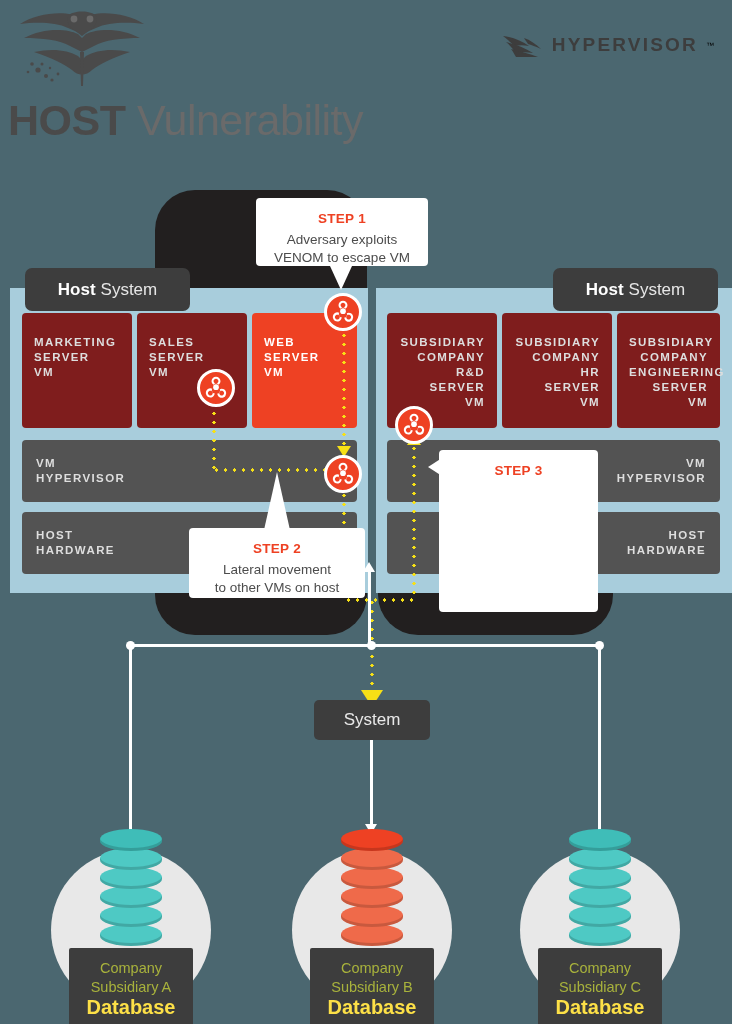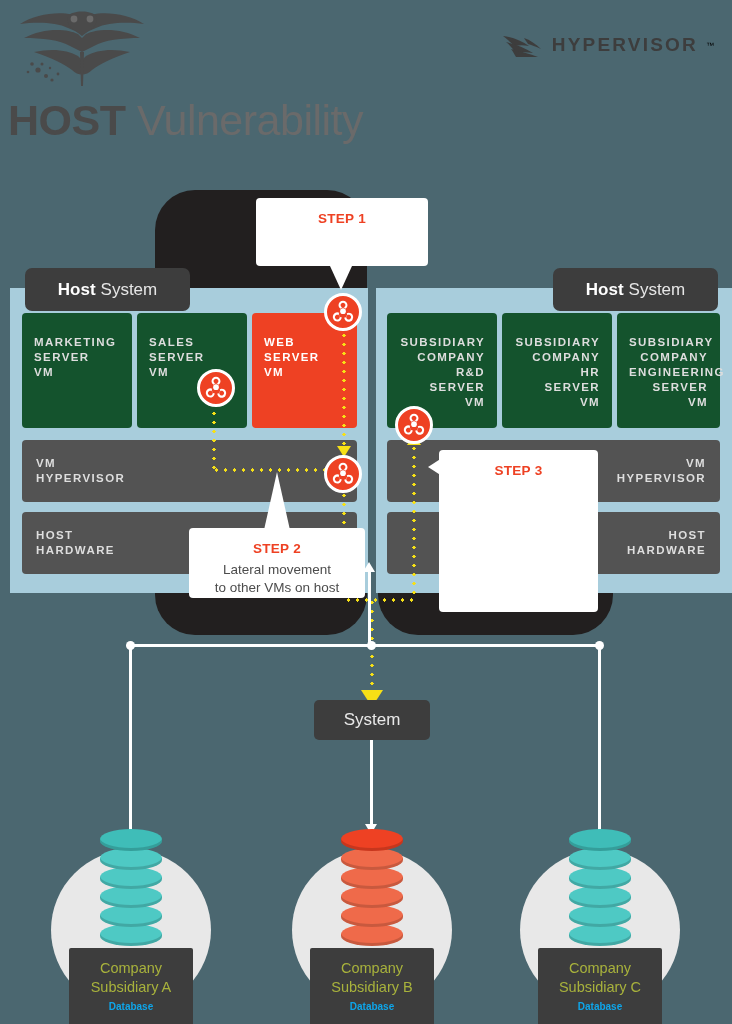--- a/index.html
+++ b/index.html
@@ -32,21 +32,21 @@
   #host-right{left:376px;top:288px;width:356px;height:305px;}
 
   .host-tag{position:absolute;background:#3d3d3d;border-radius:7px;height:43px;
     display:flex;align-items:center;justify-content:center;color:#ffffff;font-size:17px;}
   #tag-left{left:25px;top:268px;width:165px;}
   #tag-right{left:553px;top:268px;width:165px;}
   .host-tag .hb{font-weight:bold;}
   .host-tag .hs{font-weight:300;color:#e6e6e6;margin-left:5px;}
 
   
-  .vm{position:absolute;background:#14532d;border-radius:4px;color:#dedede;
+  .vm{position:absolute;background:#7f1d1d;border-radius:4px;color:#dedede;
       font-size:11.5px;line-height:15px;letter-spacing:1.4px;font-weight:bold;
       padding:22px 12px 8px 12px;box-sizing:border-box;}
   .vm.right{text-align:right;}
   .vm.redvm{background:#ee4123;color:#ffffff;}
 
   
   .row{position:absolute;background:#535353;border-radius:4px;color:#dedede;
        font-size:11.5px;line-height:15px;letter-spacing:1.4px;font-weight:bold;
        display:flex;align-items:center;padding:0 14px;box-sizing:border-box;}
   .row.right{justify-content:flex-end;text-align:right;}
@@ -87,21 +87,21 @@
   .dbhalo{position:absolute;left:20px;top:22px;width:160px;height:160px;border-radius:50%;background:#e8e8e8;}
   .dbcyl{position:absolute;left:69px;top:0px;width:62px;height:128px;}
   .dbcyl .seg{position:absolute;left:0;width:62px;height:22px;border-radius:50%/10px;}
   .dbcyl.teal .seg{background:#4ec9c4;box-shadow:inset 0 -3px 0 rgba(0,0,0,.16);}
   .dbcyl.red  .seg{background:#ef6a4a;box-shadow:inset 0 -3px 0 rgba(0,0,0,.16);}
   .dbcyl.teal .seg.top{background:#3fbdb8;}
   .dbcyl.red  .seg.top{background:#ee4123;}
   .dblabel{position:absolute;left:18px;top:120px;width:124px;background:#3d3d3d;
     text-align:center;padding:11px 6px;box-sizing:border-box;border-radius:2px;}
   .dblabel .co{display:block;color:#a8b23c;font-size:14.5px;line-height:19px;}
-  .dblabel .dbw{display:block;color:#0ea5e9;font-size:10px;font-weight:bold;line-height:20px;}
+  .dblabel .dbw{display:block;color:#fde047;font-size:20px;font-weight:bold;line-height:20px;}
 </style>
 </head>
 <body>
 
 <div id="stage">
 
   <div class="logo-mark">
     <svg viewBox="0 0 148 80" width="148" height="80" aria-hidden="true">
       <g fill="#4a4a4a">
         <path d="M12 16 C 30 4, 60 2, 74 10 C 88 2, 118 4, 136 16 C 120 14, 100 14, 88 20 L 74 26 L 60 20 C 48 14, 28 14, 12 16 Z"></path>
@@ -252,20 +252,22 @@
       <circle cx="32" cy="30" r="7"></circle>
       <path d="M32 4c-6 0-11 5-11 11 0 4 2 7 5 9 1-2 3-3 6-3s5 1 6 3c3-2 5-5 5-9 0-6-5-11-11-11zm0 5c3.3 0 6 2.7 6 6s-2.7 6-6 6-6-2.7-6-6 2.7-6 6-6z"></path>
       <path d="M8.5 50c3 5.2 9.7 7 14.9 4 3.5-2 5.4-5.6 5.3-9.2-2.3.3-4.6-.6-6.1-3.2-1.5-2.6-1.2-5.6.2-7.5-3.2-1.6-7.2-1.7-10.7.3C6.9 37.4 5.5 44 8.5 50zm4.4-2.5c-1.7-2.9-.7-6.5 2.2-8.2 2.9-1.7 6.5-.7 8.2 2.2 1.7 2.9.7 6.5-2.2 8.2-2.9 1.7-6.6.7-8.2-2.2z"></path>
       <path d="M55.5 50c3-5.2 1.6-11.9-3.6-14.9-3.5-2-7.5-1.9-10.7-.3 1.4 1.9 1.7 4.9.2 7.5-1.5 2.6-3.8 3.5-6.1 3.2-.1 3.6 1.8 7.2 5.3 9.2 5.2 3 11.9 1.2 14.9-3.7zm-4.4-2.5c-1.7 2.9-5.3 3.9-8.2 2.2-2.9-1.7-3.9-5.3-2.2-8.2 1.7-2.9 5.3-3.9 8.2-2.2 2.9 1.7 3.9 5.3 2.2 8.2z"></path>
     </g>
       </svg>
   </div>
 
   <div class="callout" style="left:256px;top:198px;width:172px;height:68px;">
     <span class="step">STEP 1</span>
+    <span style="white-space:pre-line">Adversary exploits
+VENOM to escape VM</span>
   </div>
   <div class="tail" style="left:330px;top:266px;border-left:11px solid transparent;border-right:11px solid transparent;border-top:24px solid #ffffff;"></div>
 
   <div class="callout" style="left:189px;top:528px;width:176px;height:70px;">
     <span class="step">STEP 2</span>
     <span style="white-space:pre-line">Lateral movement
 to other VMs on host</span>
   </div>
   <div class="tail" style="left:264px;top:472px;border-left:13px solid transparent;border-right:13px solid transparent;border-bottom:58px solid #ffffff;"></div>
 

